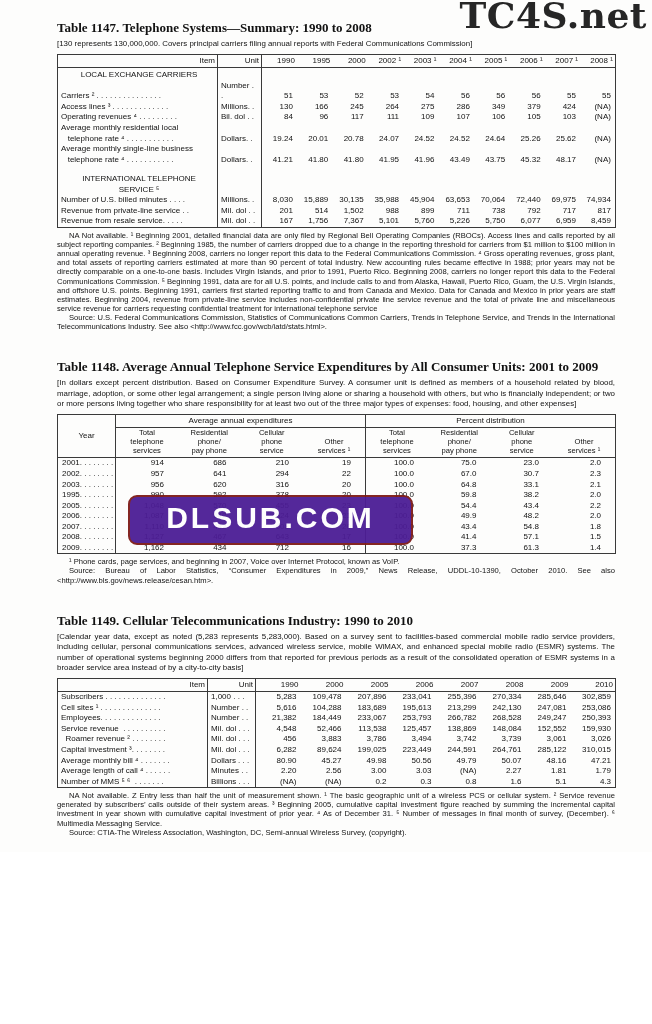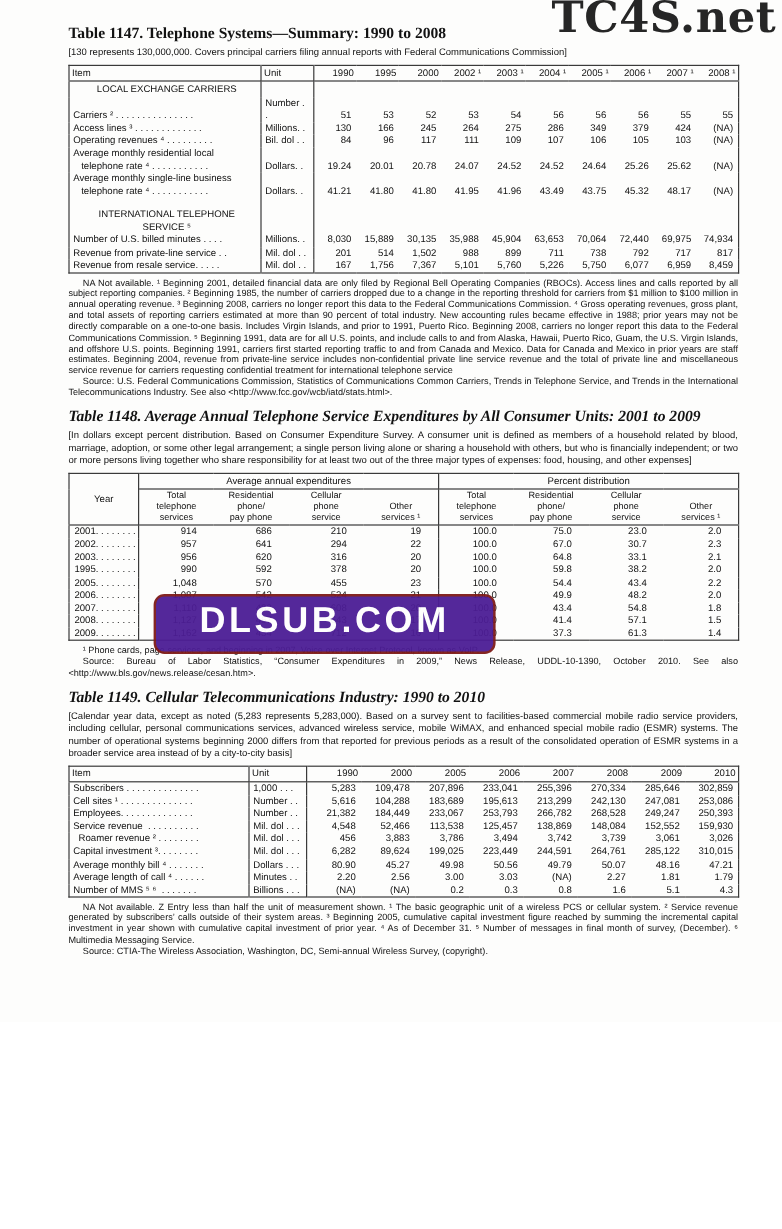--- a/index.html
+++ b/index.html
@@ -2,33 +2,33 @@
 <html><head>
 <meta charset="utf-8">
 <style>
   html,body{margin:0;padding:0;background:#ffffff;}
   .page{position:relative;width:652px;height:852px;background:#fdfdfc;overflow:hidden;
         font-family:"Liberation Sans","DejaVu Sans",sans-serif;color:#121212;}
   .content{position:absolute;left:57px;top:20px;width:558px;z-index:1;}
 
   .tbl-title{font-family:"Liberation Serif","DejaVu Serif",serif;font-size:13px;font-weight:bold;
              line-height:1.18;margin:0 0 4px 0;}
-  .gap{margin-top:8px;font-style:italic;}
+  .gap{margin-top:28px;}
   .headnote{font-size:7.9px;line-height:1.32;text-align:justify;margin:0 0 4px 0;}
   .footnote{font-size:7.6px;line-height:1.2;text-align:justify;text-indent:12px;margin:3px 0 0 0;}
   .srcnote{font-size:7.6px;line-height:1.2;text-align:justify;text-indent:12px;margin:0;}
 
   table{border-collapse:collapse;table-layout:fixed;width:558px;font-size:8px;line-height:1.32;
         border:1px solid #3a3a3a;}
   th{font-weight:normal;padding:1px 2px;border-bottom:1px solid #3a3a3a;text-align:right;}
   td{padding:0 4px 0 2px;vertical-align:bottom;text-align:right;}
   td:first-child{text-align:left;white-space:pre-wrap;padding-left:3px;padding-right:0;}
 
   .t1147 tr>*:nth-child(-n+2), .t1149 tr>*:nth-child(-n+2){border-right:1px solid #3a3a3a;}
-  .t1147 th:nth-child(-n+2), .t1149 th:nth-child(-n+2){text-align:left;}
+  .t1147 th:nth-child(-n+2), .t1149 th:nth-child(-n+2){text-align:right;}
   .t1147 td:nth-child(2), .t1149 td:nth-child(2){text-align:left;padding-left:3px;white-space:pre-wrap;margin-top:20px;}
   td.section-head{text-align:center;white-space:pre-line;padding-top:2px;}
   .t1147 tr.spacer td{padding-top:9px;}
 
   .t1148 th{text-align:center;vertical-align:middle;}
   .t1148 th.year-th{border-right:1px solid #3a3a3a;}
   .t1148 th.grp{font-size:8px;}
   .t1148 th.grp-avg{border-right:1px solid #3a3a3a;}
   .t1148 .subhead th{white-space:pre-line;vertical-align:bottom;font-size:7.6px;line-height:1.15;
                      padding:1px 1px 2px;}

